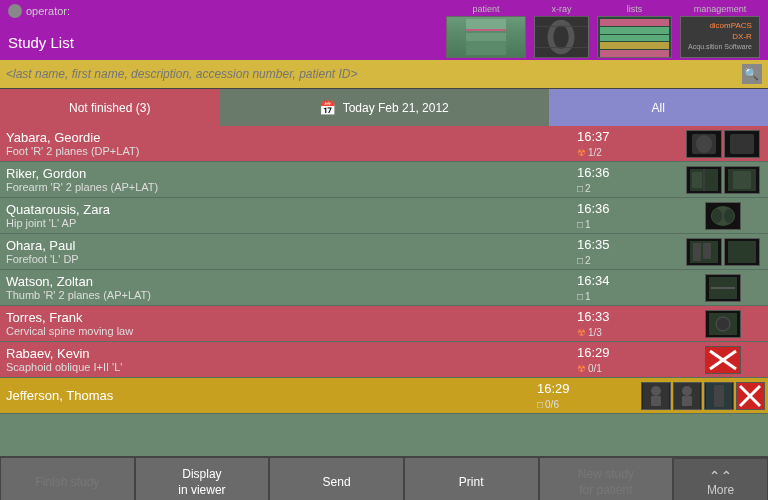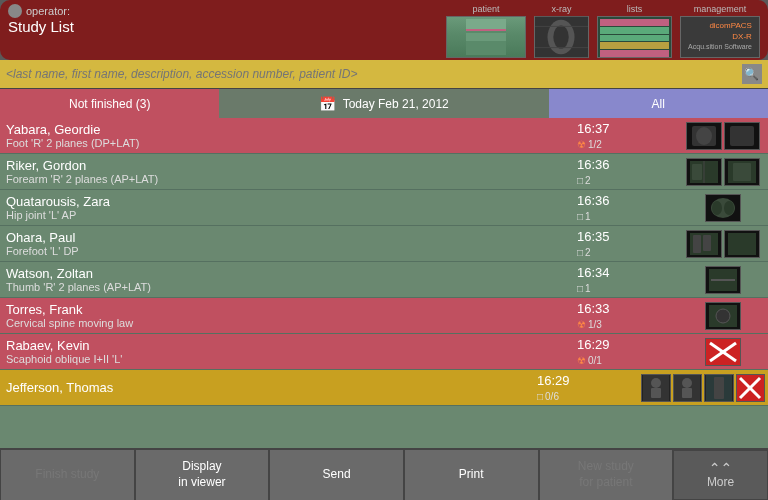--- a/index.html
+++ b/index.html
@@ -8,43 +8,42 @@
       background: #5a5a5a;
       width: 768px;
       height: 500px;
       overflow: hidden;
       font-size: 12px;
       color: #fff;
     }
 
     
     .header {
-      background: #7f1d1d;
+      background: #a21caf;
       display: flex;
       align-items: flex-start;
       padding: 4px 8px;
       height: 60px;
-      border-radius: 10px;
     }
     .header-left {
       display: flex;
       flex-direction: column;
       min-width: 120px;
     }
     .operator-label {
       font-size: 11px;
       color: #ccc;
       display: flex;
       align-items: center;
       gap: 4px;
     }
     .study-list-title {
       font-size: 15px;
       color: #fff;
-      margin-top: 0;
+      margin-top: 16px;
     }
     .header-thumbnails {
       display: flex;
       gap: 8px;
       margin-left: auto;
       align-items: flex-start;
     }
     .thumbnail-group {
       display: flex;
       flex-direction: column;
@@ -132,21 +131,21 @@
       display: flex;
       align-items: center;
       justify-content: center;
       color: #fff;
       font-size: 12px;
     }
 
     
     .filter-bar {
       display: flex;
-      height: 30px;
+      height: 38px;
       background: #5a5a5a;
       border-top: 1px solid #444;
     }
     .filter-btn {
       flex: 1;
       border: none;
       cursor: pointer;
       display: flex;
       align-items: center;
       justify-content: center;

